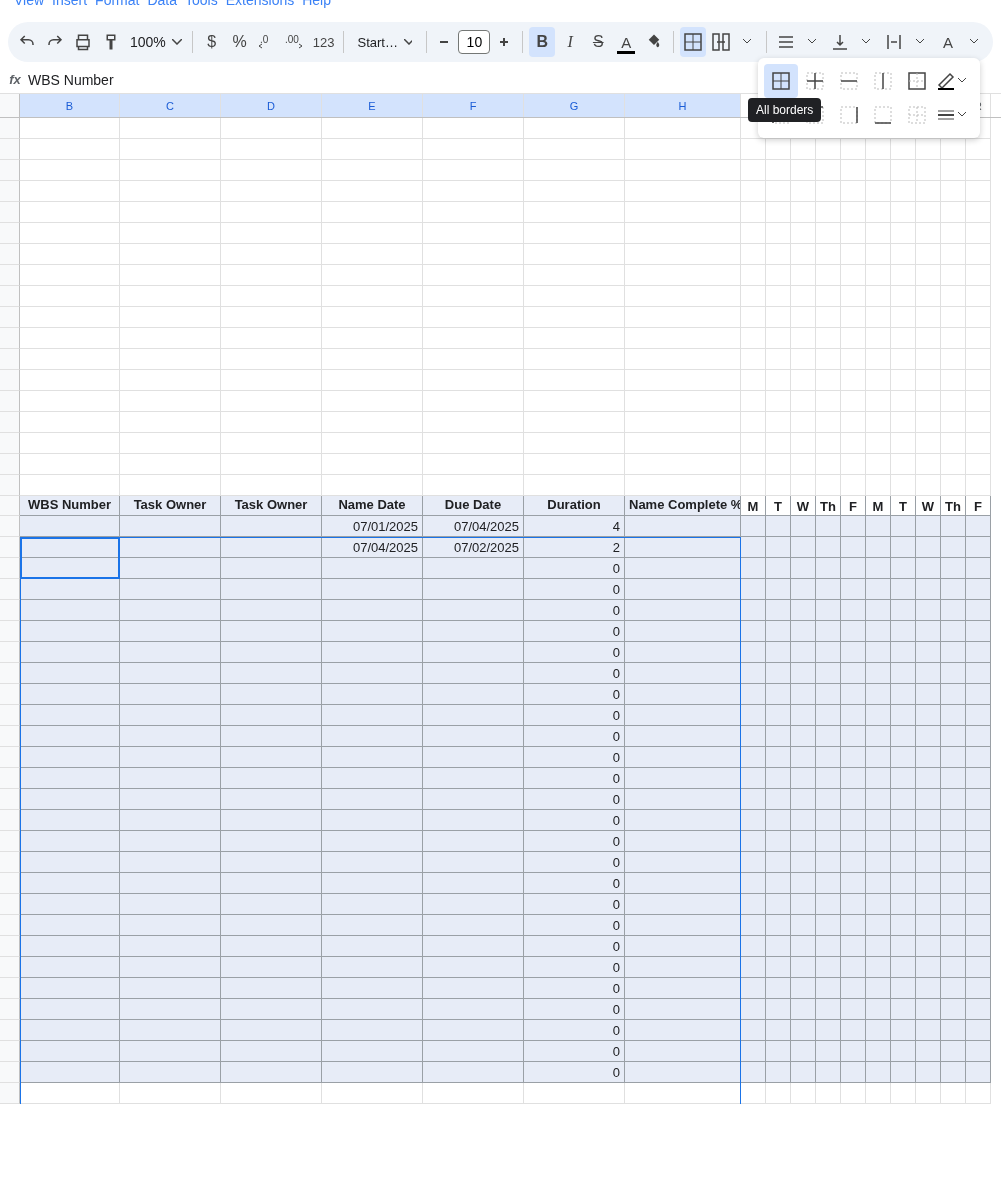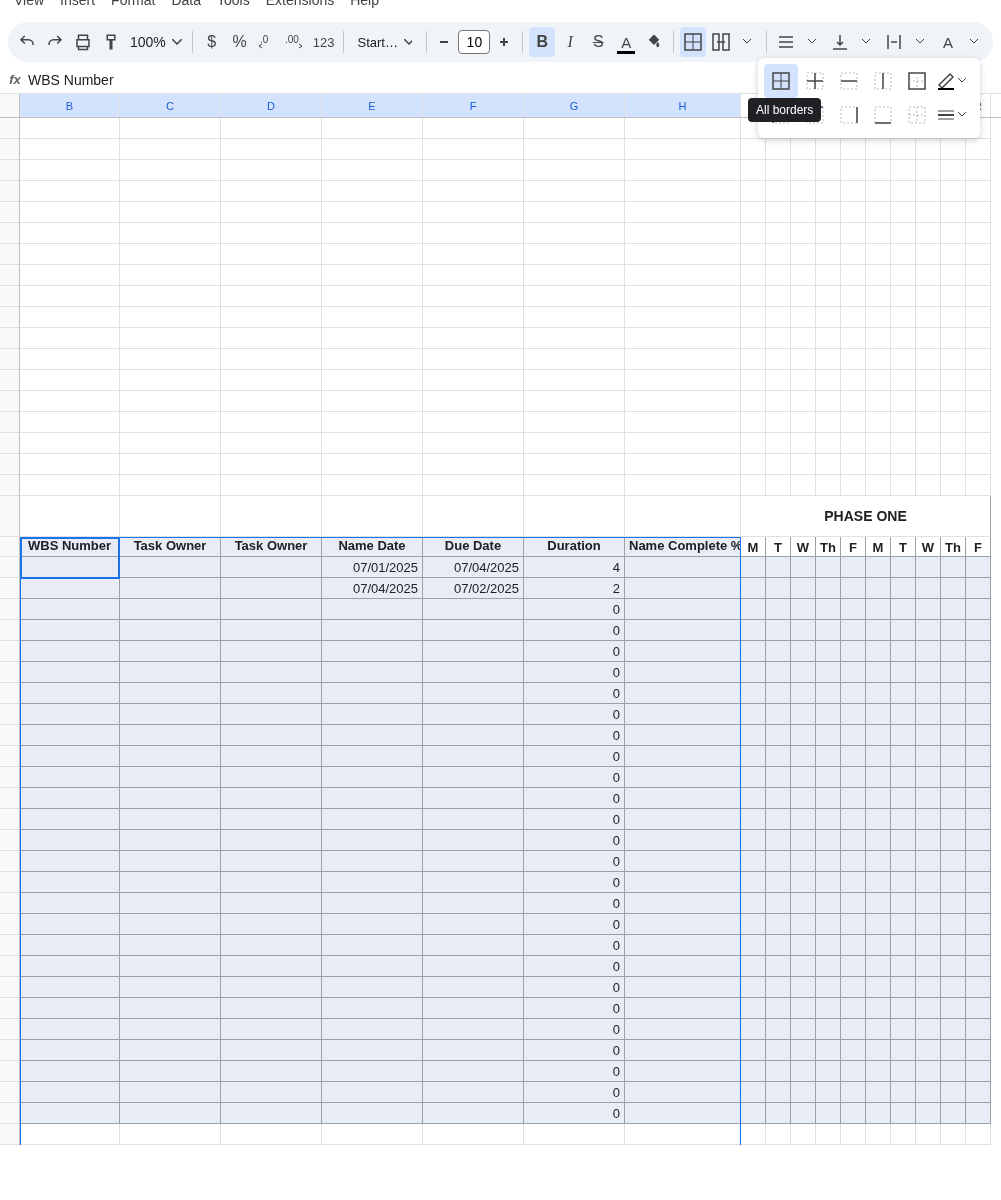--- a/index.html
+++ b/index.html
@@ -1,18 +1,18 @@
 <!DOCTYPE html>
 <html><head>
 <meta charset="utf-8">
 <style>
 * { box-sizing: border-box; margin: 0; padding: 0; }
 body { font-family: Arial, sans-serif; font-size: 13px; color: #202124; overflow: hidden; background: #fff; }
 
-.menubar { display: flex; gap: 16px; padding: 0 14px; height: 14px; align-items: flex-start; font-size: 14px; color: #404040; }
+.menubar { display: flex; gap: 8px; padding: 0 14px; height: 14px; align-items: flex-start; font-size: 14px; color: #3b82f6; }
 .menubar span { cursor: pointer; position: relative; top: -8px; }
 
 .toolbar { display: flex; align-items: center; height: 40px; padding: 0 6px; gap: 2px; background: #f0f4f9; border-radius: 24px; margin: 8px 8px 4px 8px; position: relative; }
 .tbtn { width: 30px; height: 30px; display: flex; align-items: center; justify-content: center; border-radius: 4px; cursor: pointer; color: #444; }
 .tbtn.active { background: #d3e3fd; }
 .tsep { width: 1px; height: 22px; background: #c7c7c7; margin: 0 4px; }
 .zoom { display: flex; align-items: center; gap: 2px; padding: 0 4px; cursor: pointer; }
 .zoom span { font-size: 14px; }
 .zoom svg { margin-left: 4px; }
 .fontsel { display: flex; align-items: center; gap: 6px; padding: 0 8px; cursor: pointer; min-width: 70px; }
@@ -687,31 +687,20 @@
         <div class="cell " style="width: 25px;"></div>
         <div class="cell " style="width: 25px;"></div>
         <div class="cell " style="width: 25px;"></div>
         <div class="cell " style="width: 25px;"></div>
         <div class="cell " style="width: 25px;"></div>
         <div class="cell " style="width: 25px;"></div>
         <div class="cell " style="width: 25px;"></div>
         <div class="cell " style="width: 25px;"></div>
         <div class="cell " style="width: 25px;"></div>
       </div>
-      <div class="phase-row" style="height: 41px;">
-        <div class="row-hdr"></div>
-        <div class="cell " style="width: 100px;"></div>
-        <div class="cell " style="width: 101px;"></div>
-        <div class="cell " style="width: 101px;"></div>
-        <div class="cell " style="width: 101px;"></div>
-        <div class="cell " style="width: 101px;"></div>
-        <div class="cell " style="width: 101px;"></div>
-        <div class="cell " style="width: 116px;"></div>
-        <div class="cell phase-cell" style="width: 250px; border-right: 1px solid rgb(154, 160, 166);">PHASE ONE</div>
-      </div>
       <div class="hdr-row" style="height: 20px;">
         <div class="row-hdr"></div>
         <div class="cell blue-bd bold cb" style="width: 100px; line-height: 18px;">WBS Number</div>
         <div class="cell blue-bd bold cb" style="width: 101px; line-height: 18px;">Task Owner</div>
         <div class="cell blue-bd bold cb" style="width: 101px; line-height: 18px;">Task Owner</div>
         <div class="cell blue-bd bold cb" style="width: 101px; line-height: 18px;">Name Date</div>
         <div class="cell blue-bd bold cb" style="width: 101px; line-height: 18px;">Due Date</div>
         <div class="cell blue-bd bold cb" style="width: 101px; line-height: 18px;">Duration</div>
         <div class="cell blue-bd bold cb" style="width: 116px; line-height: 18px;">Name Complete %</div>
         <div class="cell bold cb" style="width: 25px; border-right: 1px solid rgb(154, 160, 166); border-bottom: 1px solid rgb(154, 160, 166);">M</div>

